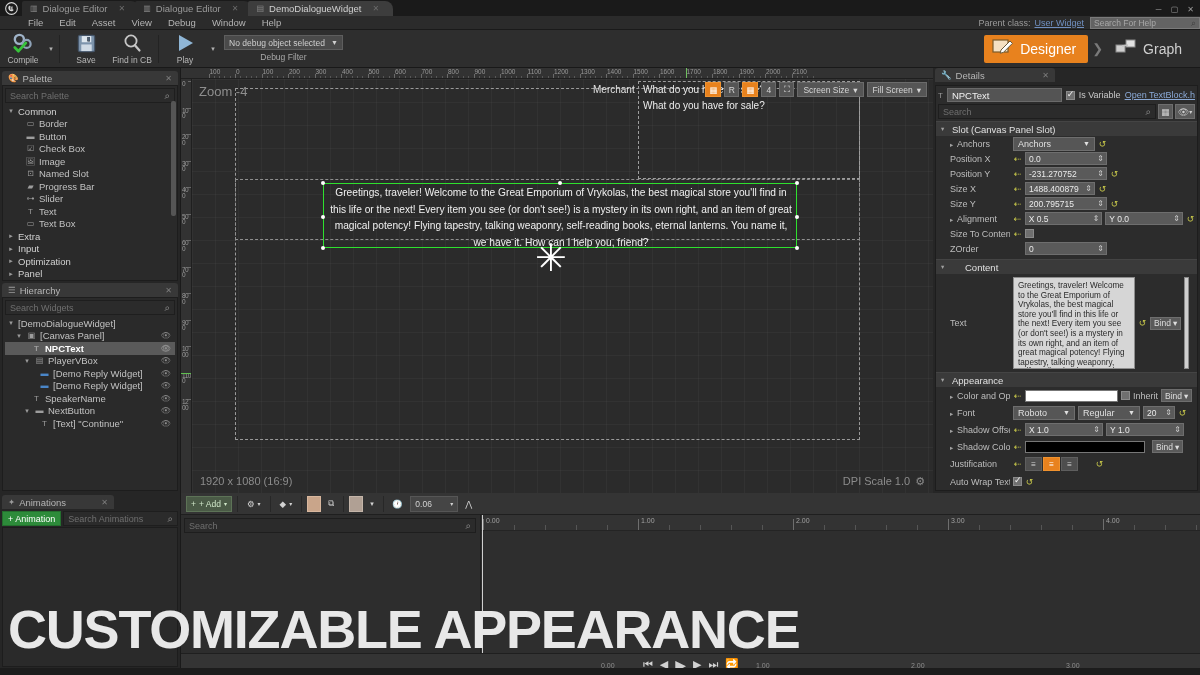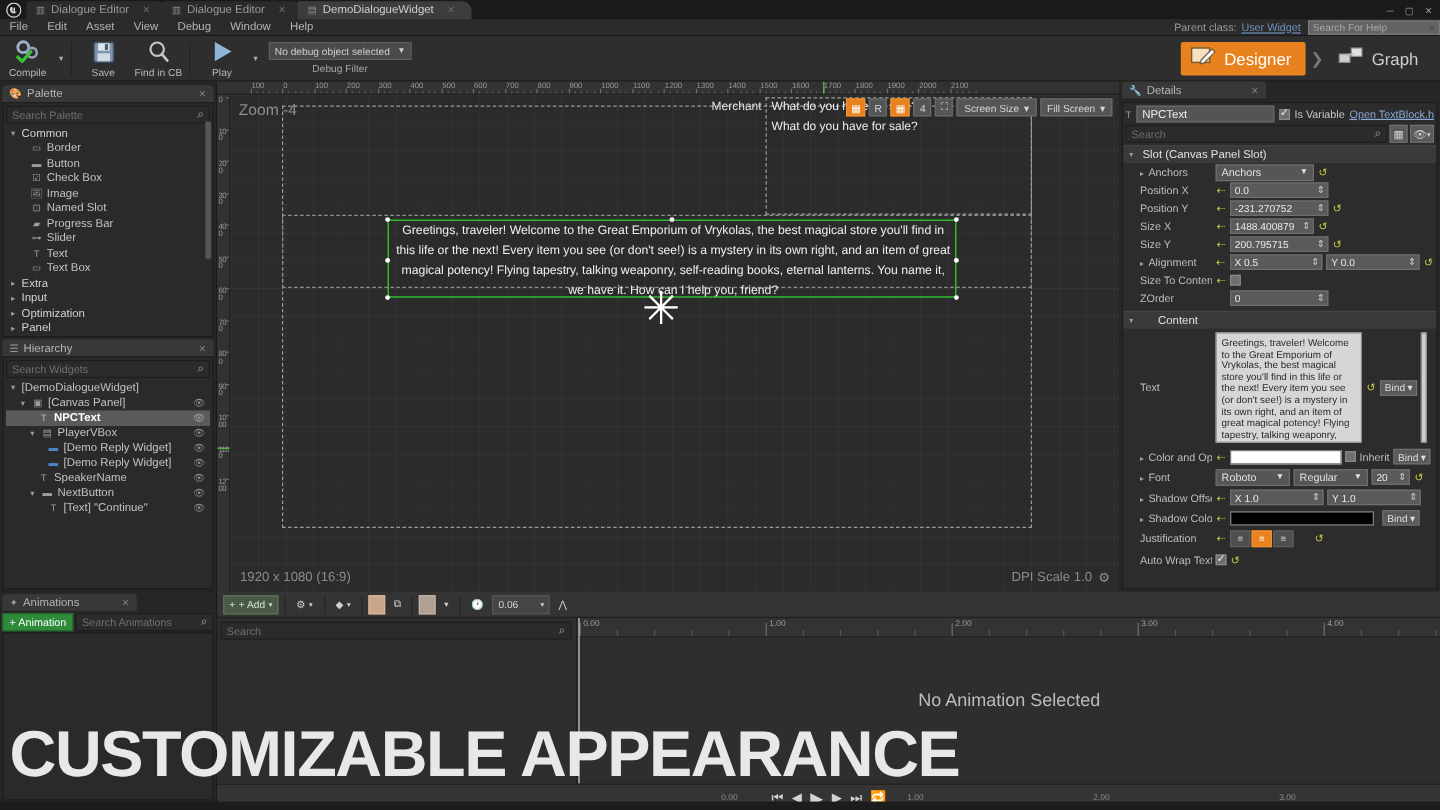--- a/index.html
+++ b/index.html
@@ -32,21 +32,21 @@
   .tab .tabicon { font-size: 8px; color: #8a8a8a; }
   .tab .tabclose { margin-left: 6px; font-size: 8px; color: #6a6a6a; }
   .titlebar-spacer { flex: 1; }
   .win-btns { display: flex; gap: 1px; padding-right: 2px; }
   .win-btn { width: 15px; height: 14px; display:flex; align-items:center; justify-content:center;
     color: #9a9a9a; font-size: 8px; }
 
   
   .menubar {
     position: absolute; left: 0; top: 16px; width: 1200px; height: 14px;
-    background: #2b2b2b; display: flex; align-items: center; 
+    background: #2b2b2b; display: flex; align-items: center; padding-left: 20px;
     border-bottom: 1px solid #1a1a1a;
   }
   .menubar .mi { padding: 0 8px; font-size: 9.5px; color: #b4b4b4; line-height: 14px; }
   .menubar .spacer { flex: 1; }
   .parentclass-wrap { display:flex; align-items:center; gap:4px; padding-right: 6px; font-size: 9px; }
   .parentclass-label { color: #9a9a9a; }
   .parentclass-link { color: #6f8fc0; text-decoration: underline; }
   .help-search {
     width: 110px; height: 12px; background: #636363; border: 1px solid #7a7a7a;
     display: flex; align-items: center; padding: 0 3px; color: #a8a8a8; font-size: 8.5px;
@@ -871,20 +871,24 @@
           <span>Greetings, traveler! Welcome to the Great Emporium of Vrykolas, the best magical store you'll find in this life or the next! Every item you see (or don't see!) is a mystery in its own right, and an item of great magical potency! Flying tapestry, talking weaponry, self-reading books, eternal lanterns. You name it, we have it. How can I help you, friend?</span>
         </div>
         <span class="rev">↺</span>
         <div class="bind-btn">
           <span>Bind</span>
           <span>▾</span>
         </div>
         <div style="width:5px; height:92px; background:#cfcfcf; border:1px solid #8a8a8a;"></div>
       </div>
 
+      <div class="section-hdr">
+        <span class="tri">▾</span>
+        <span>Appearance</span>
+      </div>
 
       <div class="prow" style="height:17px;">
         <span class="plabel"><span class="tri">▸</span><span>Color and Opacity</span></span>
         <span class="rev">⇠</span>
         <div class="colorswatch" style="width:93px; background:#ffffff;"></div>
         <span class="chk"></span>
         <span style="font-size:9px;">Inherit</span>
         <div class="bind-btn">
           <span>Bind</span>
           <span>▾</span>
@@ -1050,21 +1054,20 @@
           <div class="tl-mark" style="left: 529px; top: 10px; height: 6px; background: rgb(85, 85, 85);"></div>
           <div class="tl-mark" style="left: 560px; top: 10px; height: 6px; background: rgb(85, 85, 85);"></div>
           <div class="tl-mark" style="left: 591px; top: 10px; height: 6px; background: rgb(85, 85, 85);"></div>
           <div class="tl-tick" style="left: 625px;">4.00</div>
           <div class="tl-mark" style="left: 622px; top: 4px; height: 12px;"></div>
           <div class="tl-mark" style="left: 653px; top: 10px; height: 6px; background: rgb(85, 85, 85);"></div>
           <div class="tl-mark" style="left: 684px; top: 10px; height: 6px; background: rgb(85, 85, 85);"></div>
           <div class="tl-mark" style="left: 715px; top: 10px; height: 6px; background: rgb(85, 85, 85);"></div>
         </div>
       <div class="playhead" style="left:1px;"></div>
-      <div class="no-anim">No Animation Selected</div>
     </div>
 
     <div class="transport">
       <span>⏮</span>
       <span>◀</span>
       <span style="font-size:14px;">▶</span>
       <span>▶</span>
       <span>⏭</span>
       <span>🔁</span>
     <div class="tl-footer-tick" style="left: 420px;">0.00</div>

